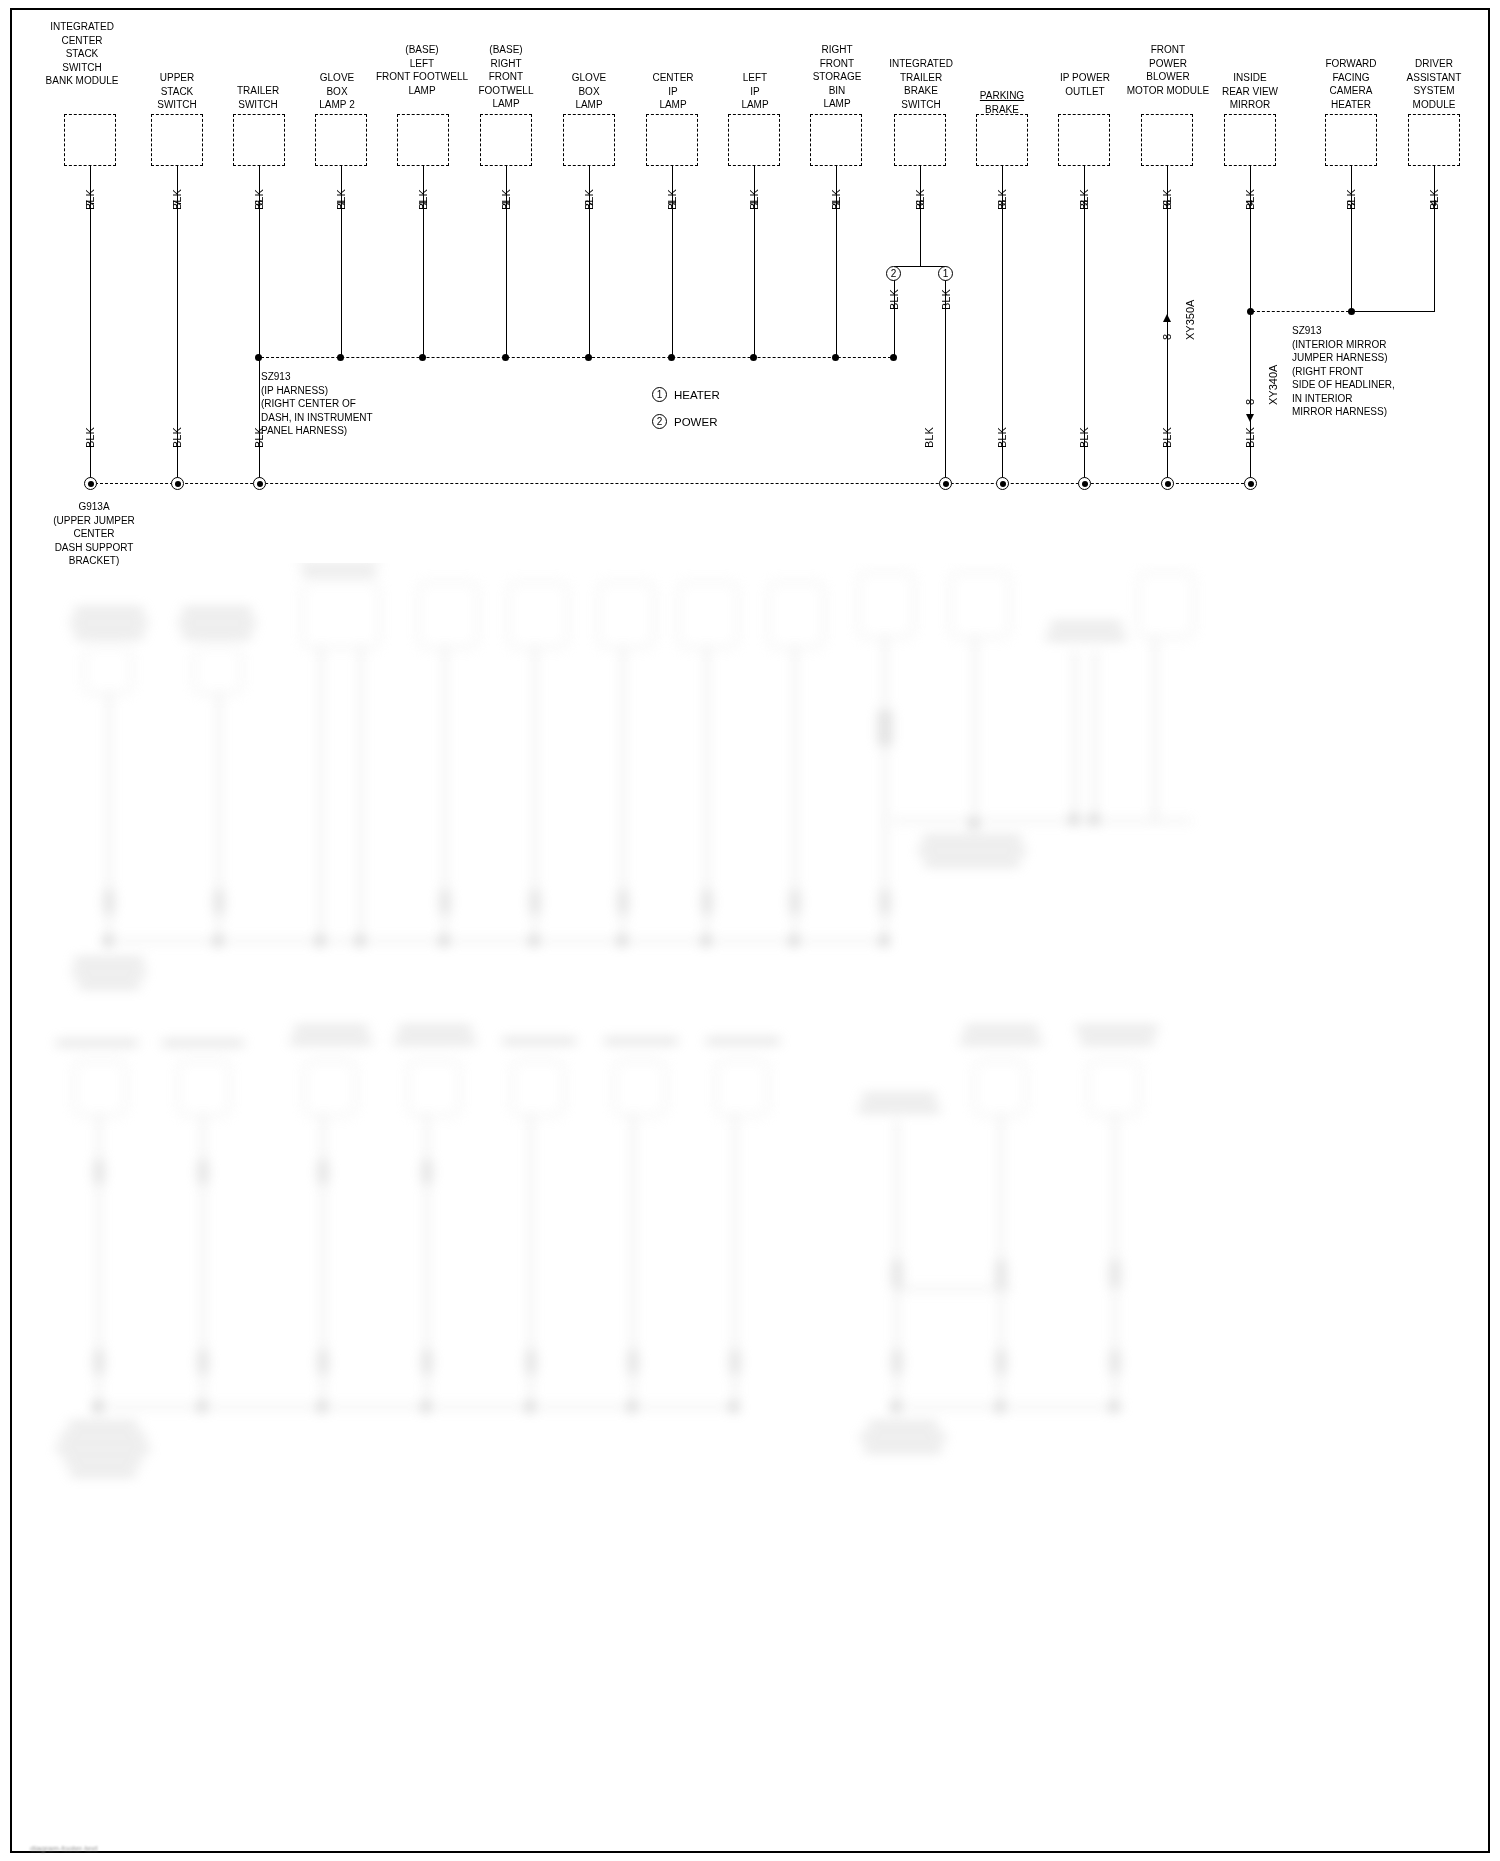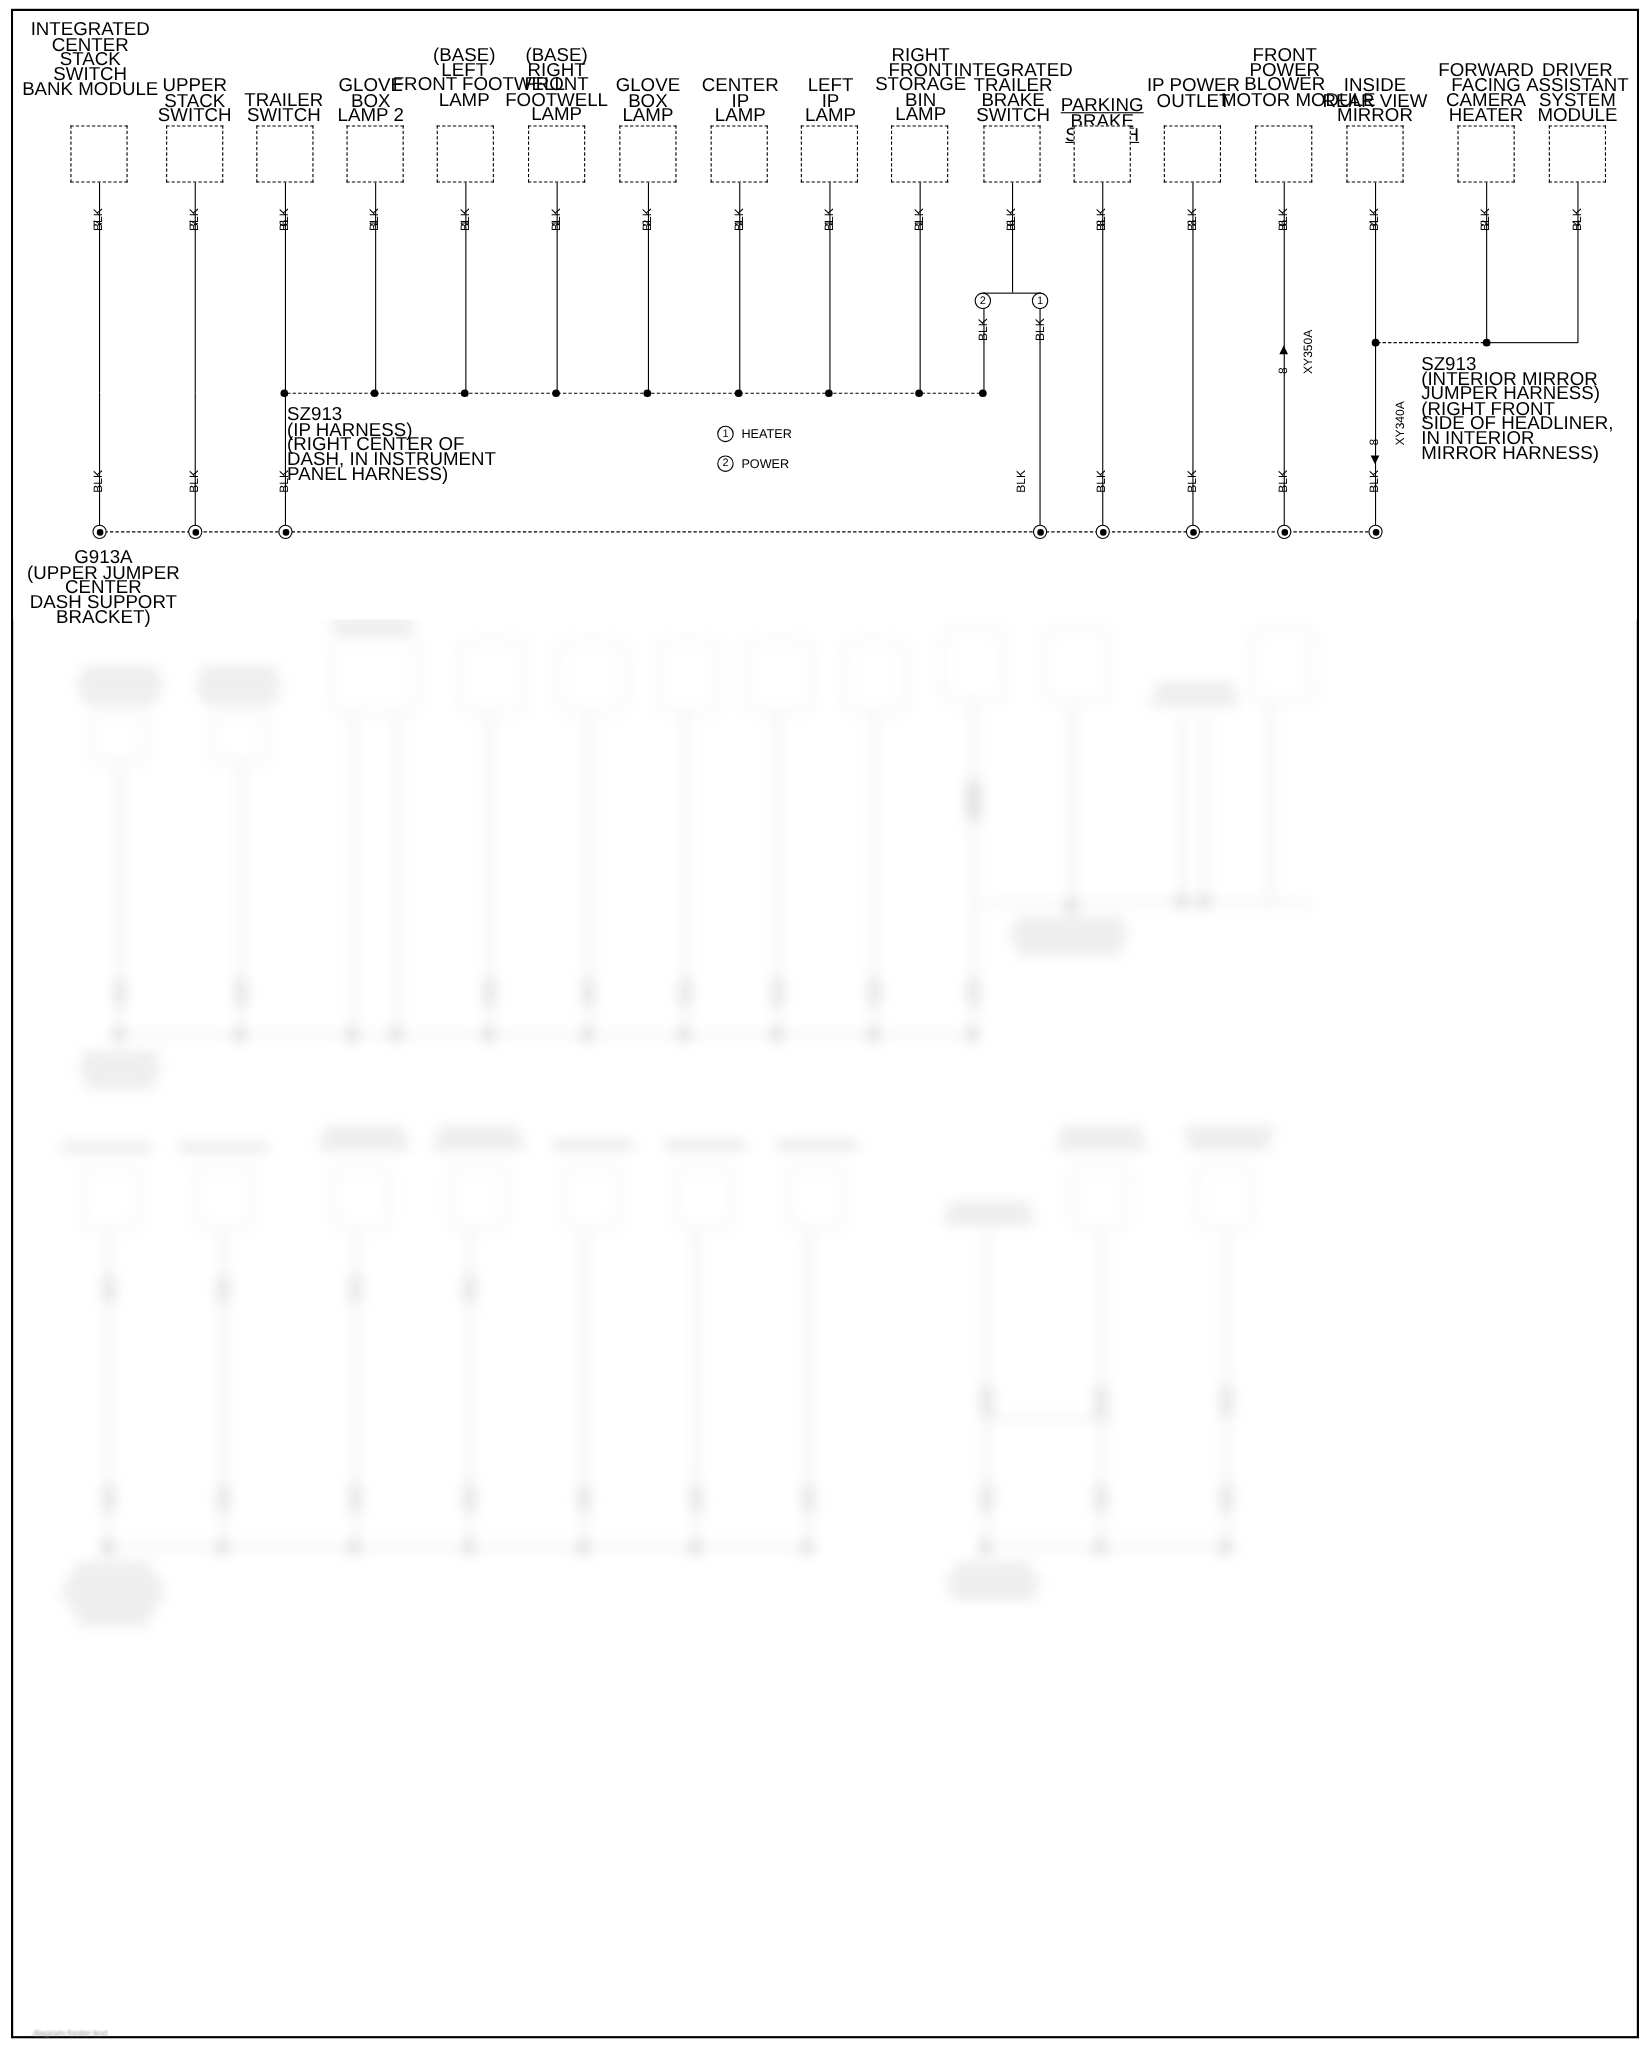--- a/index.html
+++ b/index.html
@@ -35,21 +35,21 @@
     position: absolute;
     left: 12px; top: 10px;
     width: 1476px;
     height: 553px;
     background: #ffffff;
     z-index: 4;
   }
   
   .txt {
     position: absolute;
-    font-size: 17px;
+    font-size: 10px;
     line-height: 13.5px;
     color: #000;
     text-align: center;
     white-space: pre;
   }
   .txt.left { text-align: left; white-space: pre; }
   .vline {
     position: absolute;
     width: 0;
     border-left: 1.3px solid #000;

